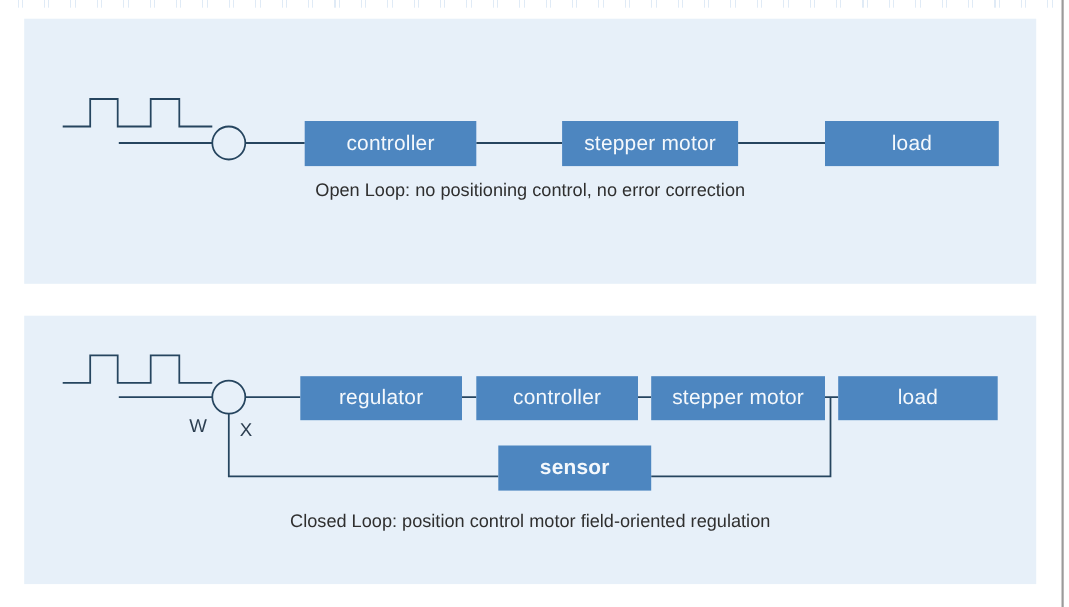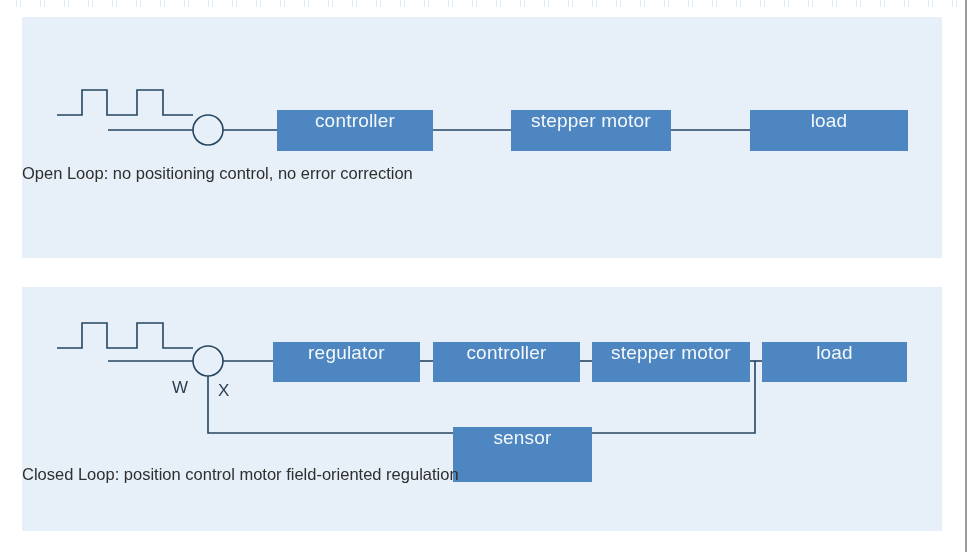--- a/index.html
+++ b/index.html
@@ -26,39 +26,39 @@
     background:var(--border-color);}
 
   .panel{position:absolute;left:22px;width:920px;background:var(--panel-bg);}
   .panel.open{top:17px;height:241px;}
   .panel.closed{top:287px;height:244px;}
 
   .panel svg{position:absolute;left:0;top:0;}
   .diagram-line{stroke:var(--line-color);stroke-width:1.6;fill:none;}
   .junction-circle{stroke:var(--line-color);stroke-width:1.6;fill:var(--panel-bg);}
 
-  .block{position:absolute;display:flex;justify-content:center;
+  .block{position:absolute;display:flex;align-items:center;justify-content:center;
     background:var(--box-fill);color:var(--box-text);
     font-size:19px;letter-spacing:.2px;}
-  .caption{position:absolute;left:0;width:100%;text-align:left;
+  .caption{position:absolute;left:0;width:100%;text-align:center;
     color:var(--caption-color);font-size:16.5px;}
   .signal-label{position:absolute;color:var(--label-color);font-size:17px;}
 
   
   .ol-b0{left:255px;top:93px;width:156px;height:41px;}
   .ol-b1{left:489px;top:93px;width:160px;height:41px;}
   .ol-b2{left:728px;top:93px;width:158px;height:41px;}
   .ol-caption{top:147px;}
 
   
   .cl-b0{left:251px;top:55px;width:147px;height:40px;}
   .cl-b1{left:411px;top:55px;width:147px;height:40px;}
   .cl-b2{left:570px;top:55px;width:158px;height:40px;}
   .cl-b3{left:740px;top:55px;width:145px;height:40px;}
-  .cl-sensor{left:431px;top:140px;width:139px;height:55px;}
+  .cl-sensor{left:431px;top:118px;width:139px;height:41px;font-weight:bold;}
   .cl-caption{top:178px;}
   .w-label{left:150px;top:91px;}
   .x-label{left:196px;top:94px;}
 </style>
 </head>
 <body>
 
 <div class="stage">
 
   <div class="top-ticks"></div>

